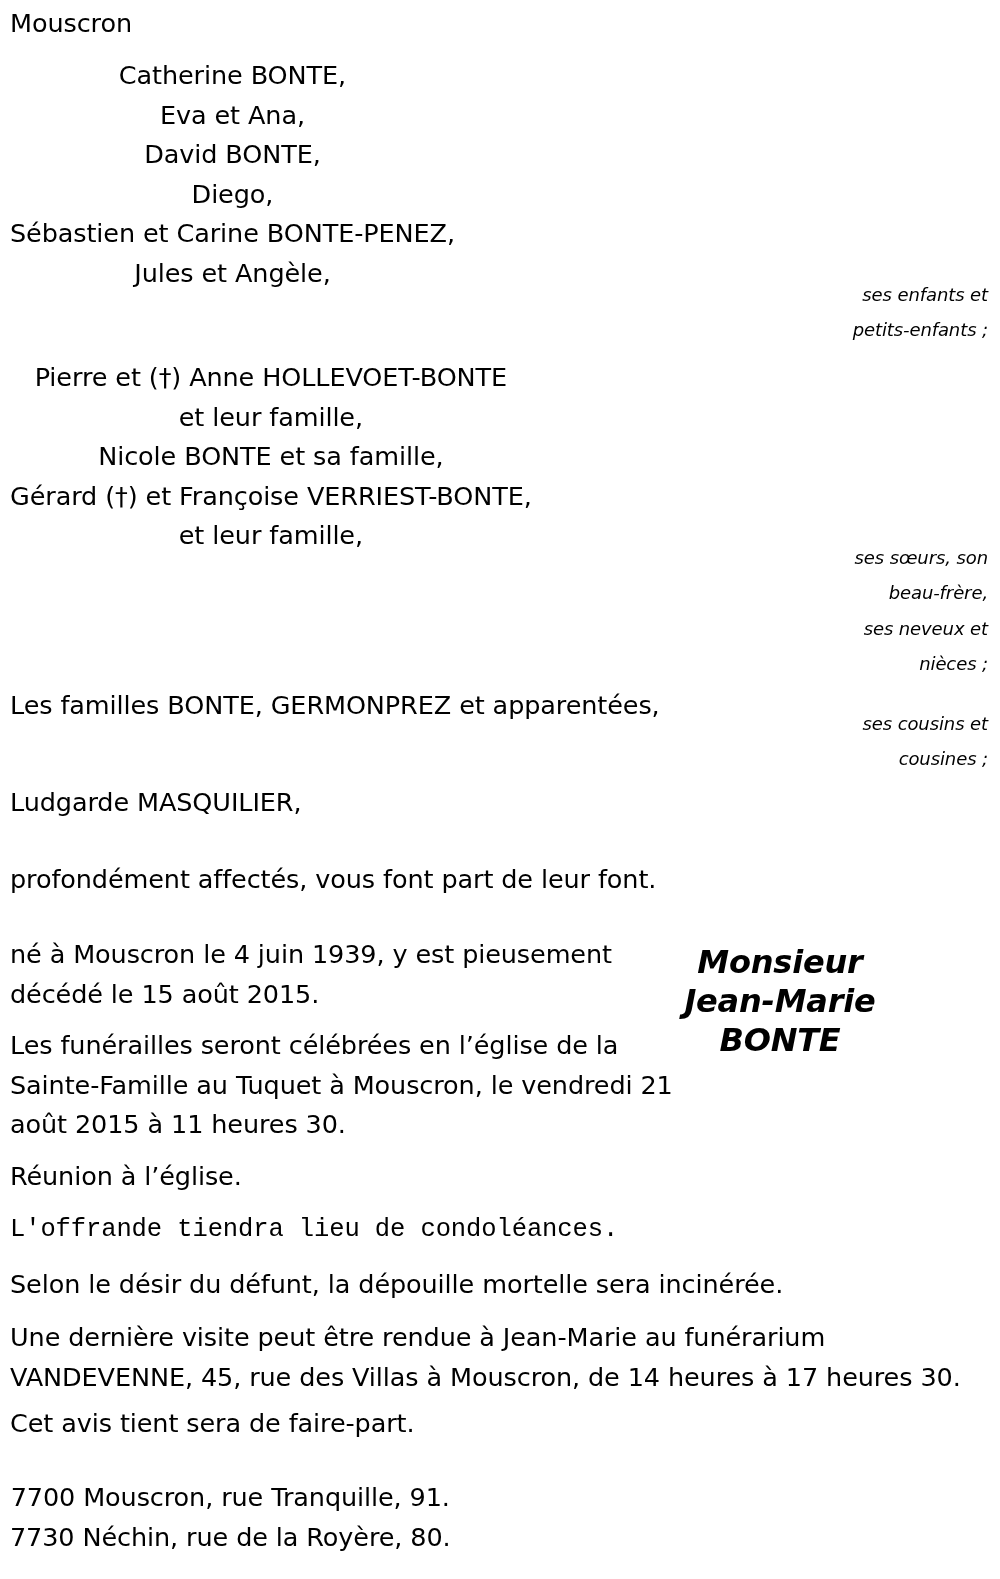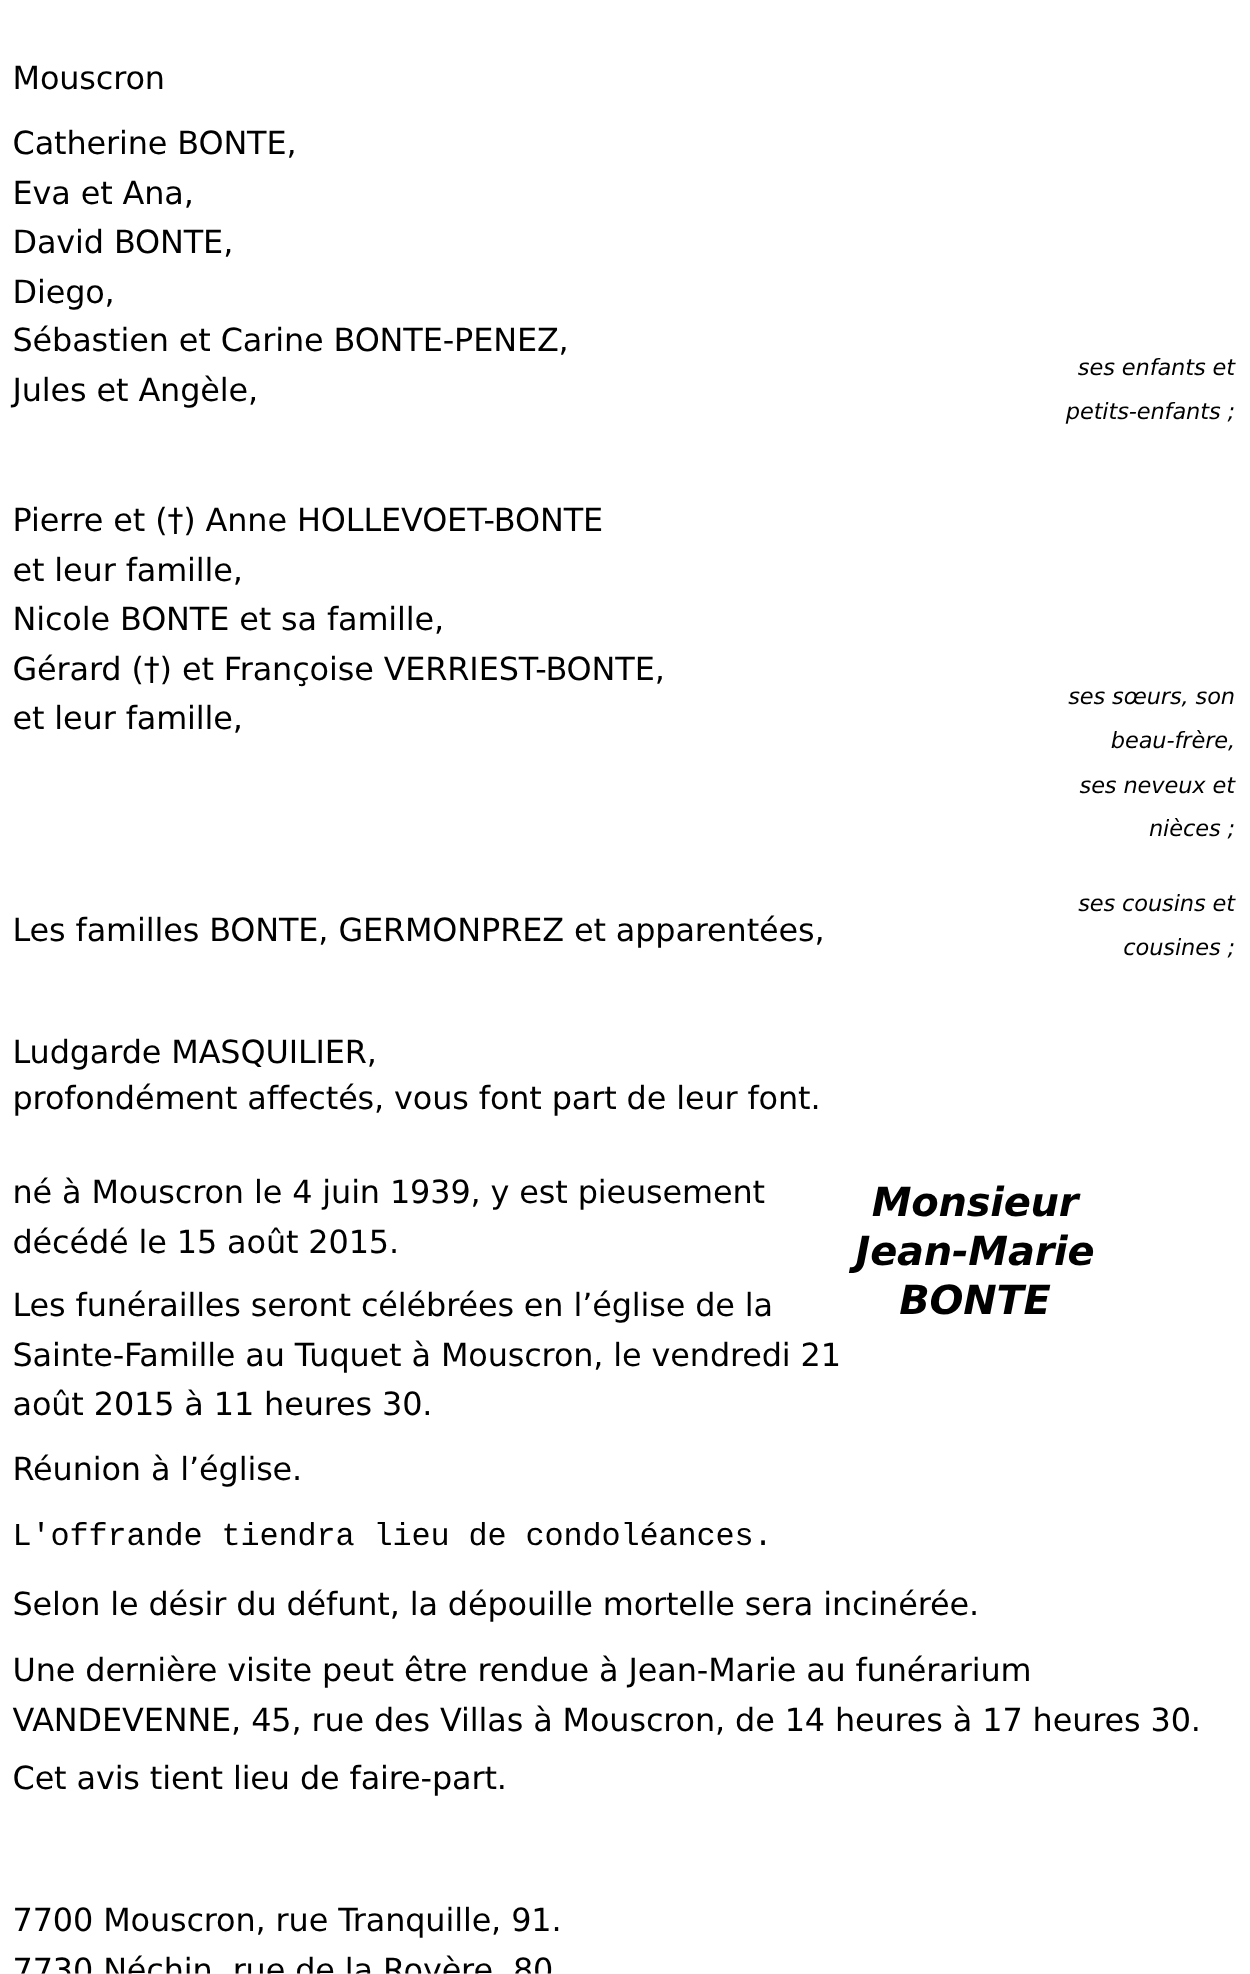--- a/index.html
+++ b/index.html
@@ -22,22 +22,21 @@
   
   .blk {
     position: absolute;
     font-size: 25.5px;
     line-height: 39.5px;
     letter-spacing: -0.1px;
     white-space: pre-line;
   }
   .left {
     left: 10px;
-    text-align: left;
-    margin-top: 40px;
+    text-align: center;
   }
   .body-wide {
     left: 10px;
     width: 982px;
     text-align: left;
   }
   .body-narrow {
     left: 10px;
     width: 712px;
     text-align: left;
@@ -121,18 +120,18 @@
 
   <div class="blk body-wide" style="top: 1157px;">Réunion à l’église.</div>
 
   <div class="blk body-wide" style="top: 1210px; font-family: Liberation Mono, monospace;">L'offrande tiendra lieu de condoléances.</div>
 
   <div class="blk body-wide" style="top: 1265px;">Selon le désir du défunt, la dépouille mortelle sera incinérée.</div>
 
   <div class="blk body-wide" style="top: 1318px;">Une dernière visite peut être rendue à Jean-Marie au funérarium
 VANDEVENNE, 45, rue des Villas à Mouscron, de 14 heures à 17 heures 30.</div>
 
-  <div class="blk body-wide" style="top: 1404px;">Cet avis tient lieu de faire-part.</div>
+  <div class="blk body-wide" style="top: 1404px;">Cet avis tient sera de faire-part.</div>
 
   <div class="blk left" style="top: 1478px;">7700 Mouscron, rue Tranquille, 91.
 7730 Néchin, rue de la Royère, 80.</div>
 
 </div>
 
 </body></html>

